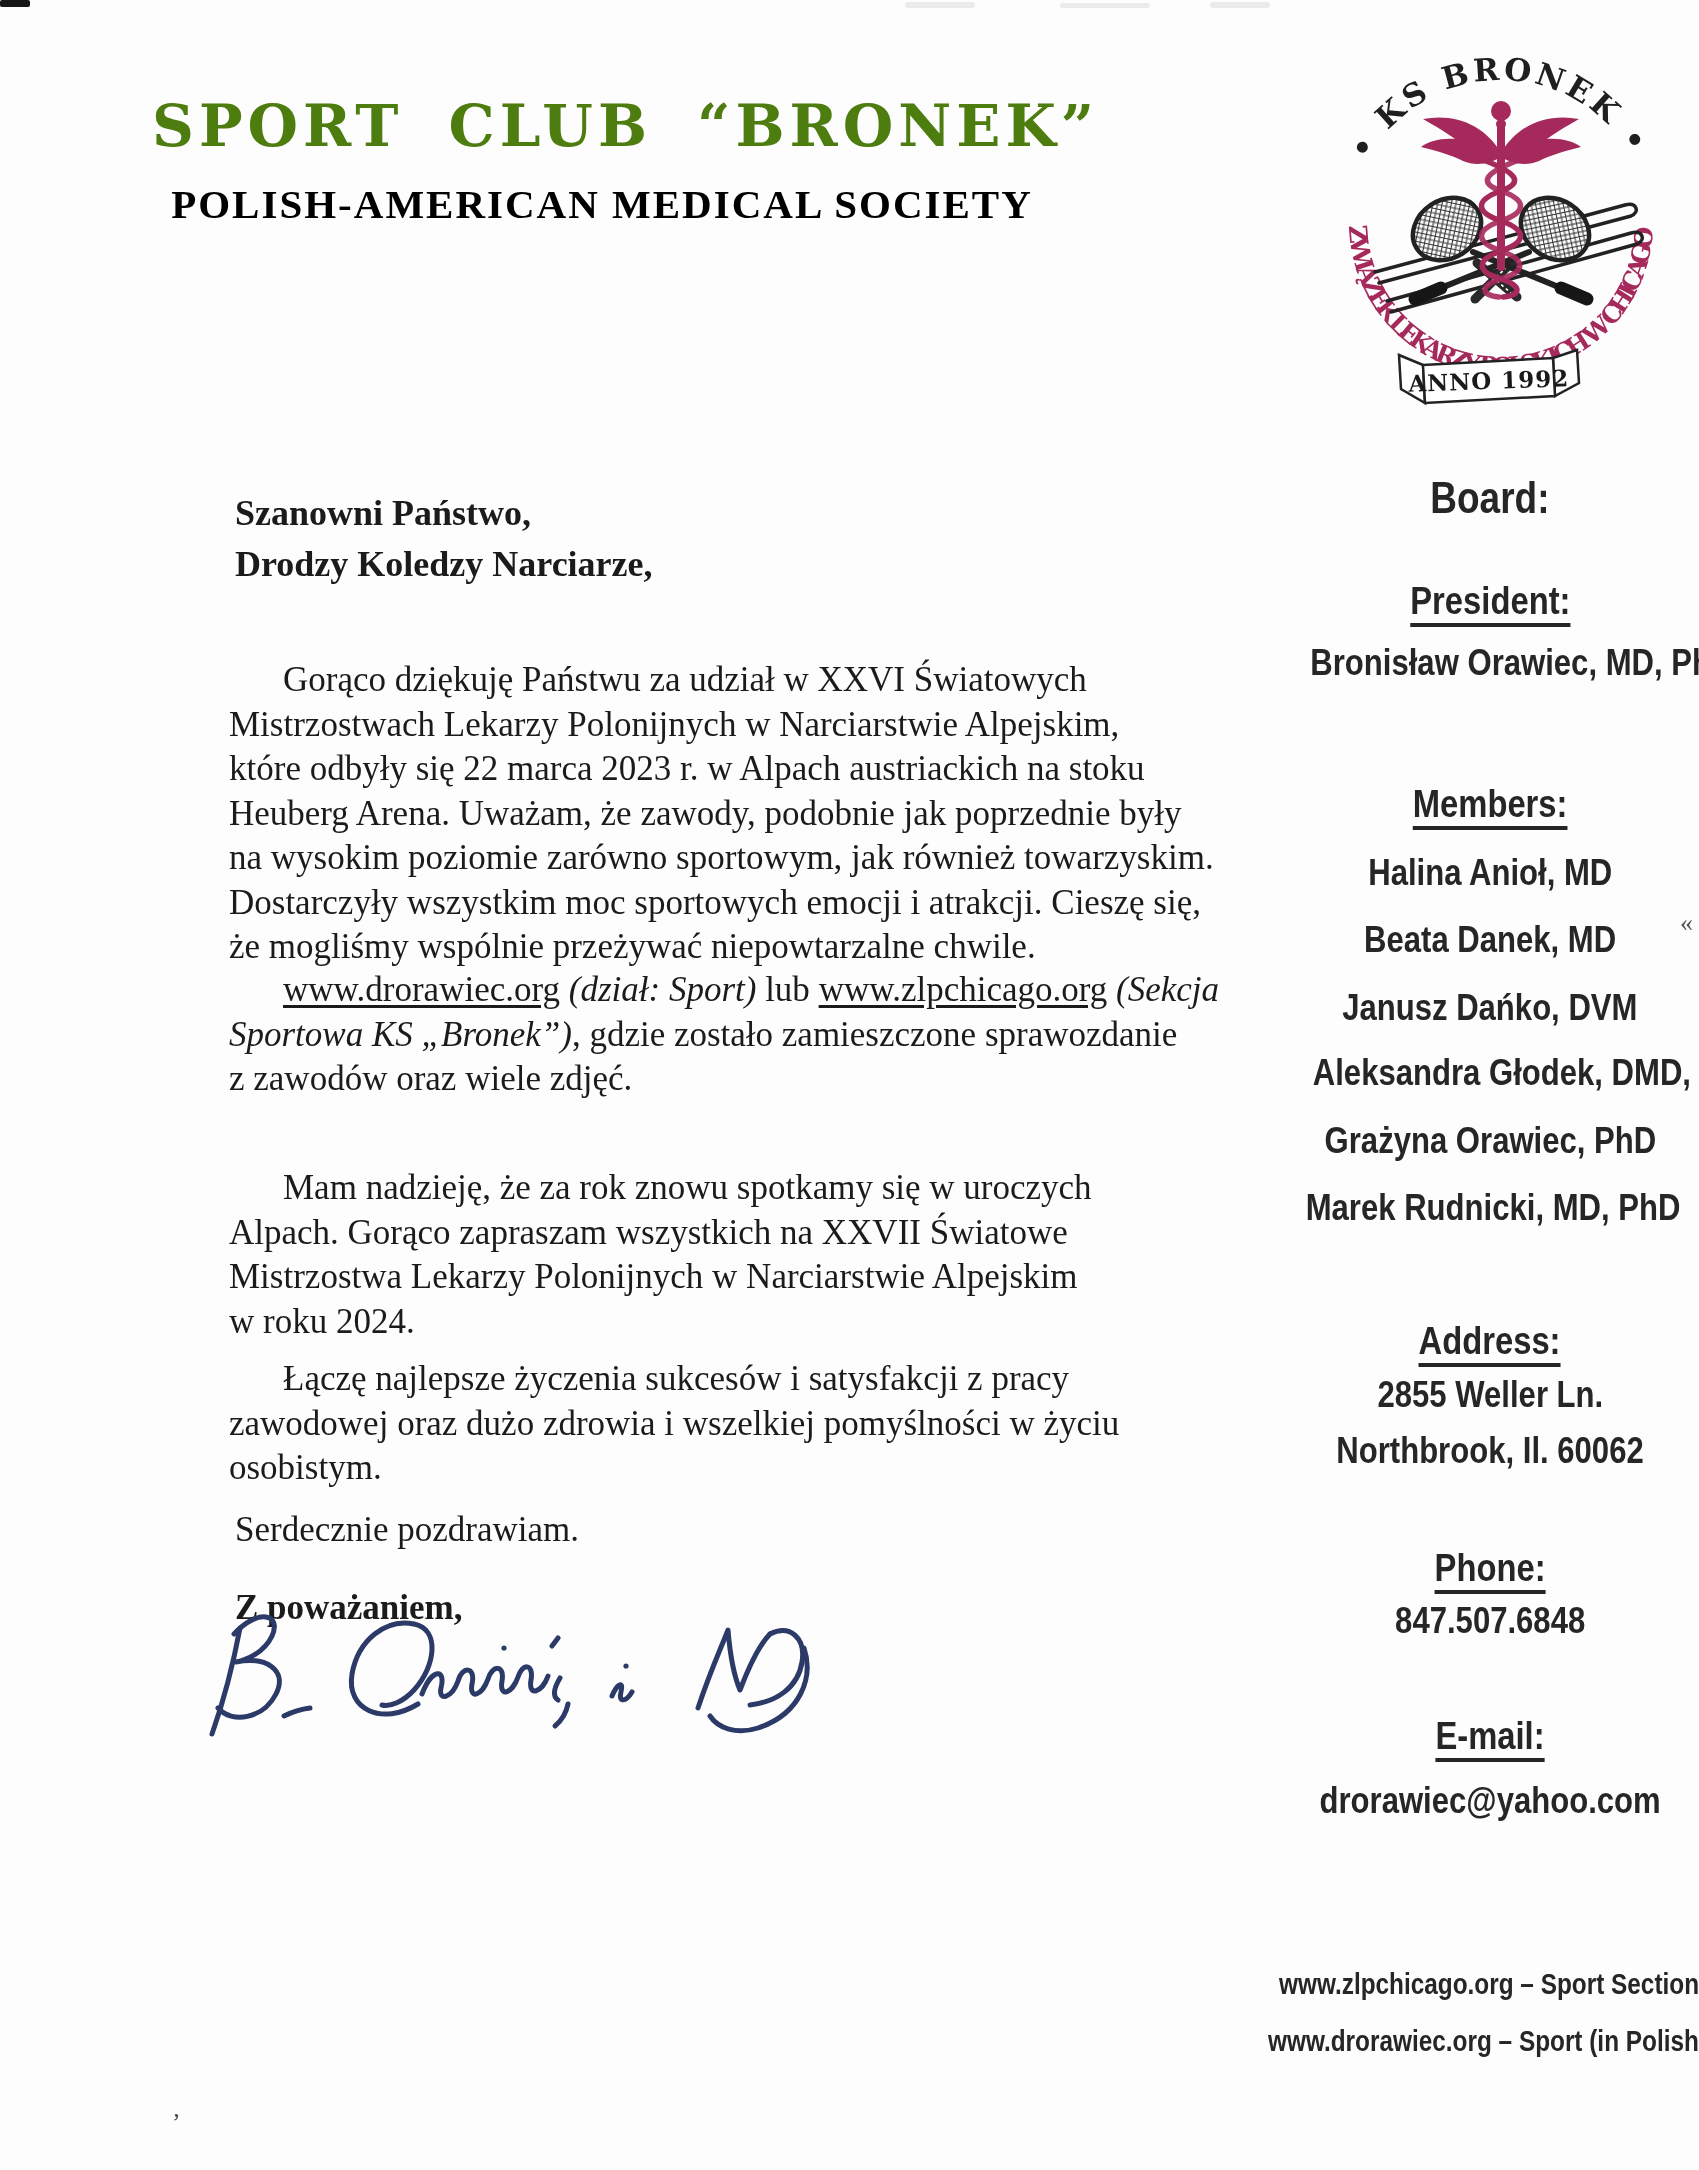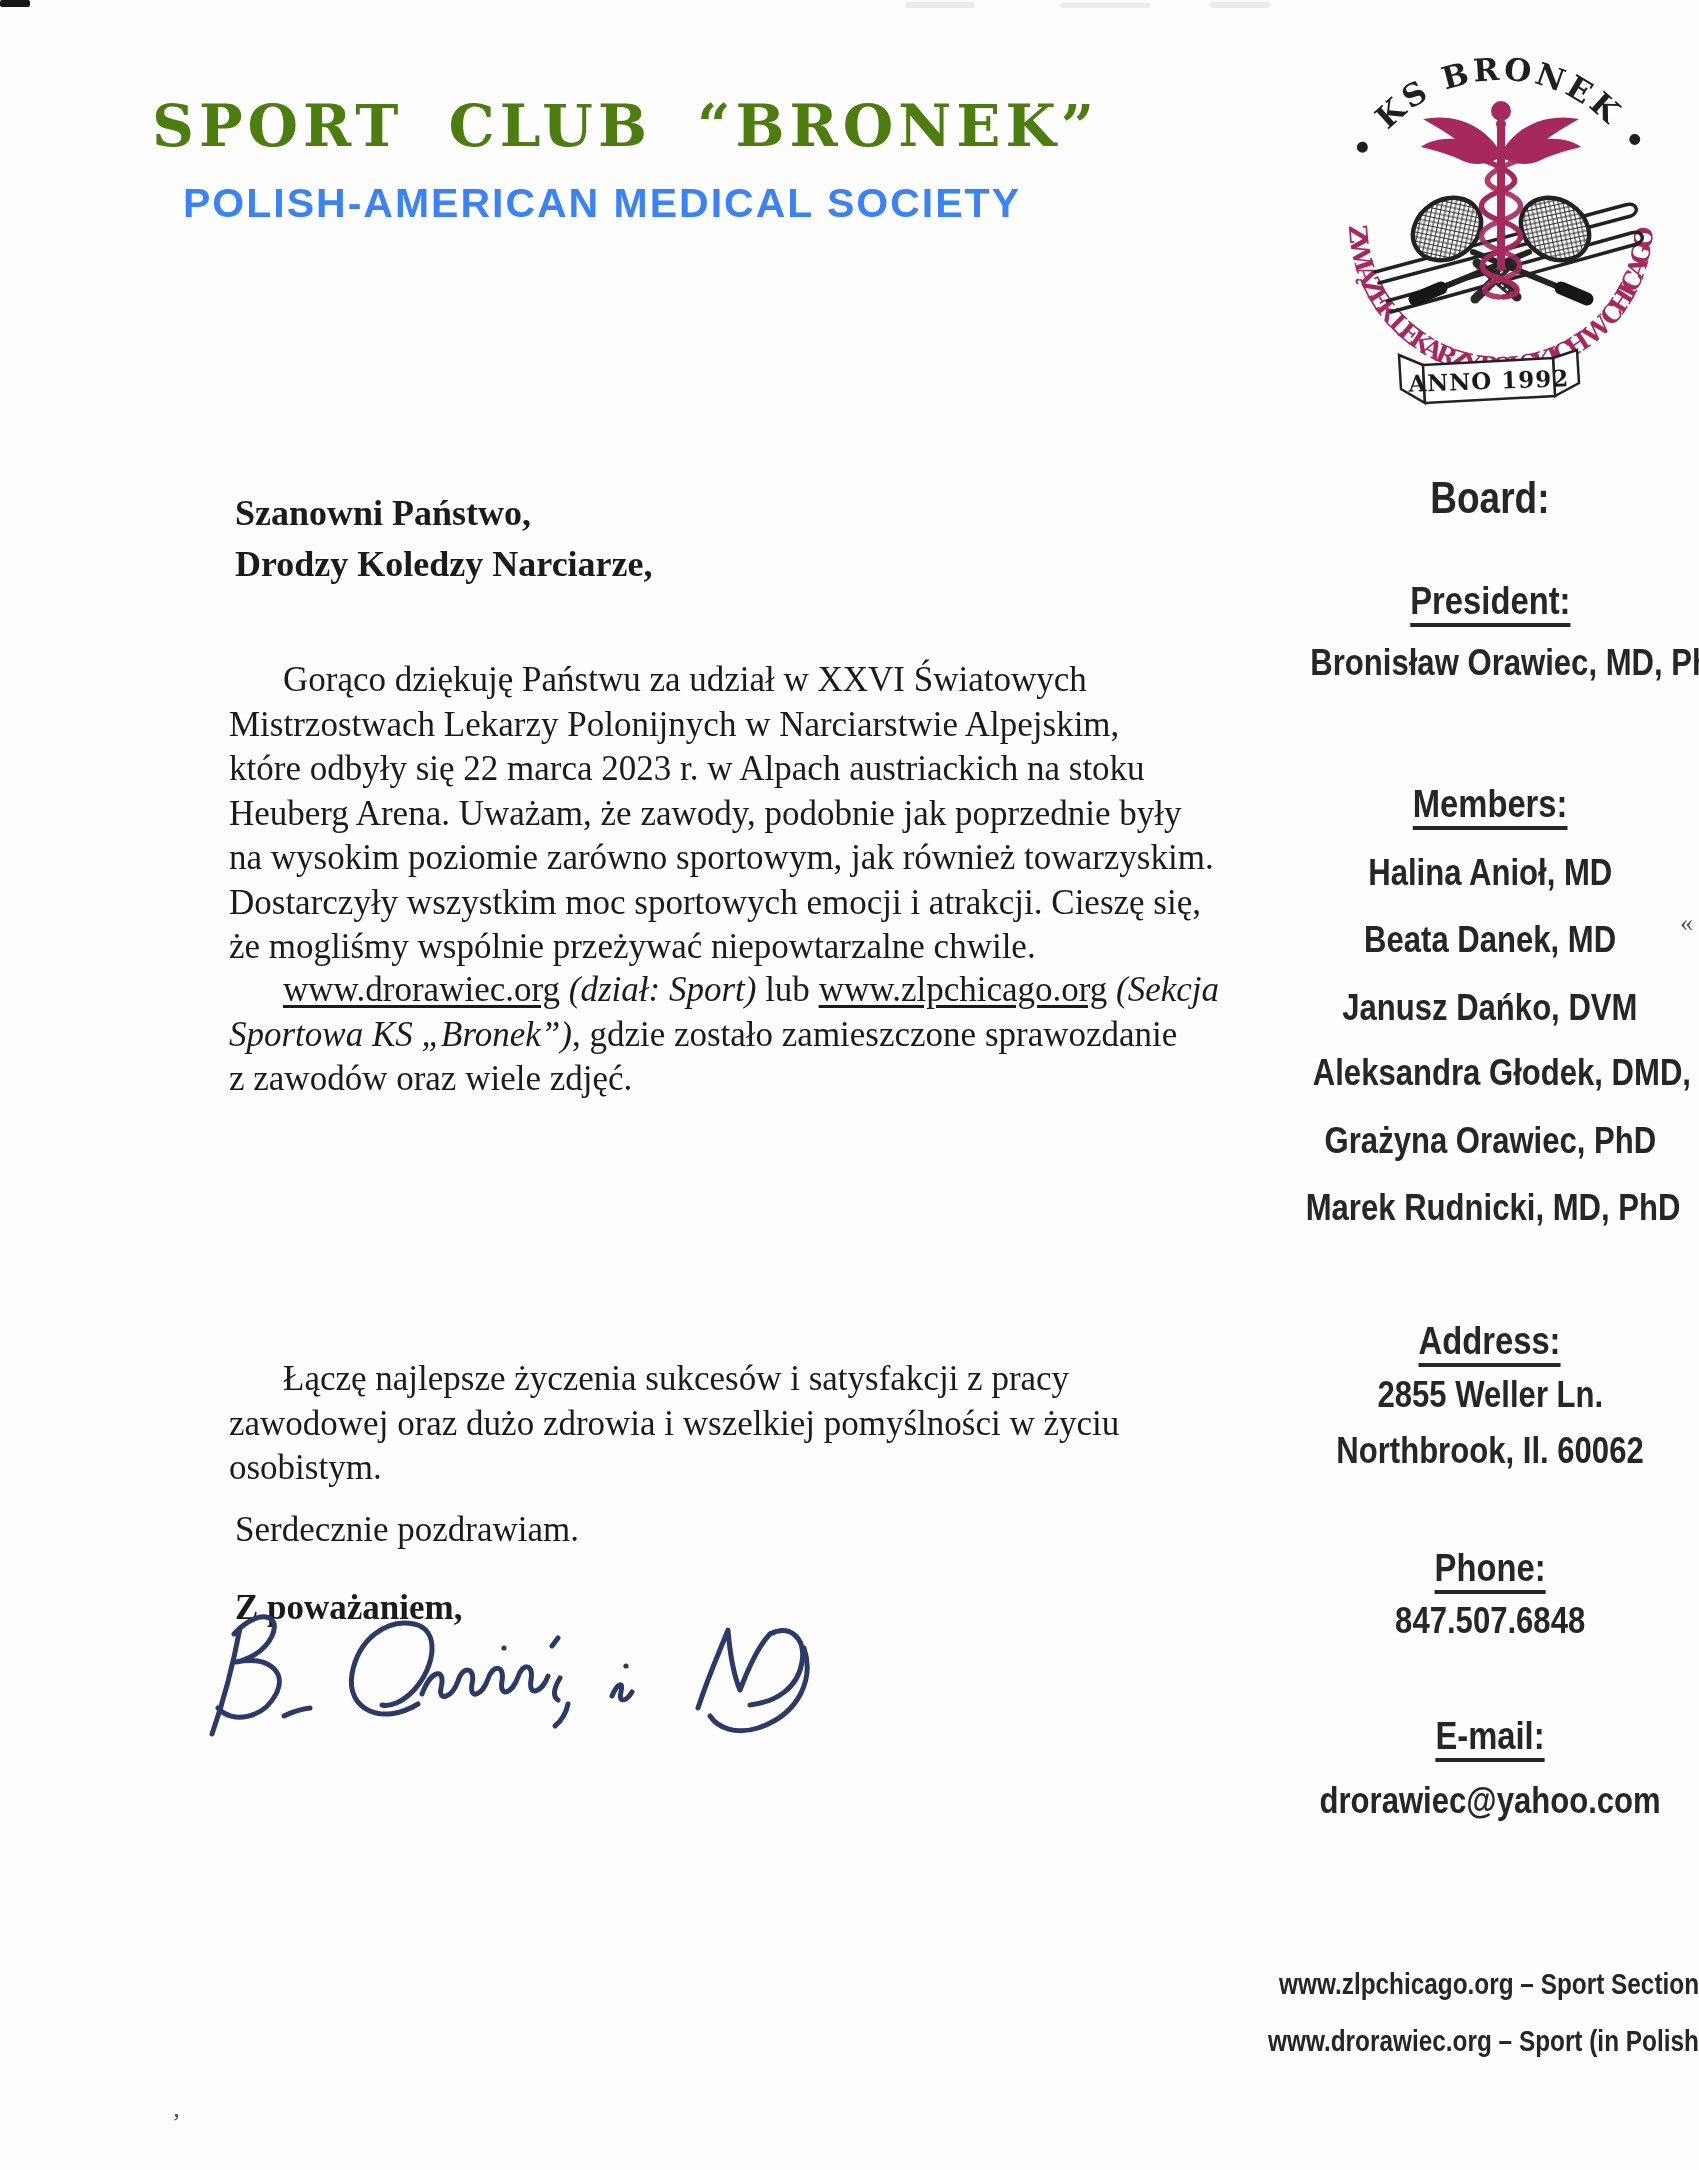--- a/index.html
+++ b/index.html
@@ -4,21 +4,21 @@
 <style>
   html,body{margin:0;padding:0;background:#e8e8e8;}
   #page{position:relative;width:1699px;height:2170px;background:#fdfdfd;overflow:hidden;
         font-family:"Liberation Serif", serif;color:#1b1b1b;}
 
   
   .brand-title{position:absolute;left:152px;top:92px;width:900px;text-align:center;
       font-family:"DejaVu Serif", serif;font-size:58px;font-weight:bold;color:#4d7c0f;
       letter-spacing:5px;word-spacing:20px;white-space:nowrap;}
   .brand-sub{position:absolute;left:152px;top:180px;width:900px;text-align:center;
-      font-family:Liberation Sans, sans-serif;font-size:41px;font-weight:600;color:#3b82f6;
+      font-family:Liberation Serif, serif;font-size:41px;font-weight:600;color:#000000;
       letter-spacing:2px;white-space:nowrap;}
 
   
   #logo{position:absolute;left:1325px;top:25px;}
 
   
   .dateline{position:absolute;left:238px;top:374px;font-size:35px;}
   .greeting{position:absolute;left:235px;top:488px;font-size:36px;font-weight:bold;
       line-height:51px;white-space:pre-line;}
   .para{position:absolute;left:229px;width:1060px;font-size:35px;line-height:44.5px;
@@ -140,20 +140,24 @@
 które odbyły się 22 marca 2023 r. w Alpach austriackich na stoku
 Heuberg Arena. Uważam, że zawody, podobnie jak poprzednie były
 na wysokim poziomie zarówno sportowym, jak również towarzyskim.
 Dostarczyły wszystkim moc sportowych emocji i atrakcji. Cieszę się,
 że mogliśmy wspólnie przeżywać niepowtarzalne chwile.</span></div>
 
   <div class="para" id="p2"><span class="u">www.drorawiec.org</span><span> </span><span class="it">(dział: Sport)</span><span> lub </span><span class="u">www.zlpchicago.org</span><span> </span><span class="it">(Sekcja
 Sportowa KS „Bronek”)</span><span>, gdzie zostało zamieszczone sprawozdanie
 z zawodów oraz wiele zdjęć.</span></div>
 
+  <div class="para" id="p3">Mam nadzieję, że za rok znowu spotkamy się w uroczych
+Alpach. Gorąco zapraszam wszystkich na XXVII Światowe
+Mistrzostwa Lekarzy Polonijnych w Narciarstwie Alpejskim
+w roku 2024.</div>
 
   <div class="para" id="p4">Łączę najlepsze życzenia sukcesów i satysfakcji z pracy
 zawodowej oraz dużo zdrowia i wszelkiej pomyślności w życiu
 osobistym.</div>
 
   <div class="plain" id="regards">Serdecznie pozdrawiam.</div>
   <div class="plain" id="valediction">Z poważaniem,</div>
 
   <svg id="signature" width="620" height="170" viewBox="0 0 620 170">
     <g stroke="#2c3a68" stroke-width="5" fill="none" stroke-linecap="round" stroke-linejoin="round">

